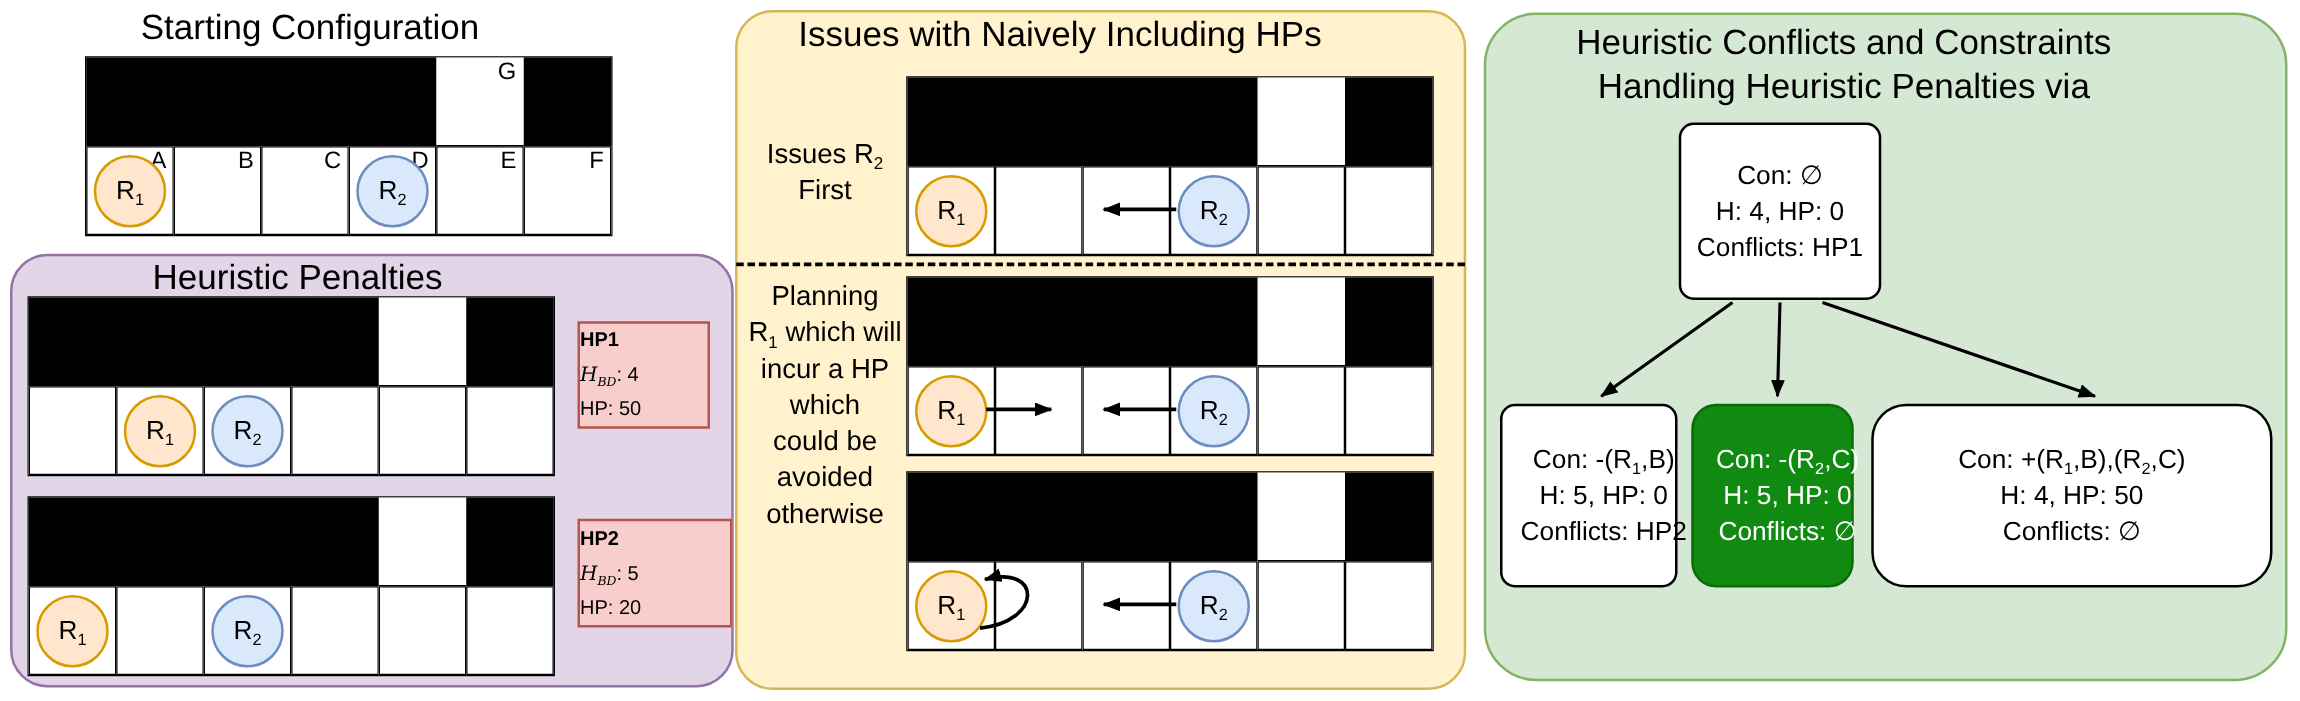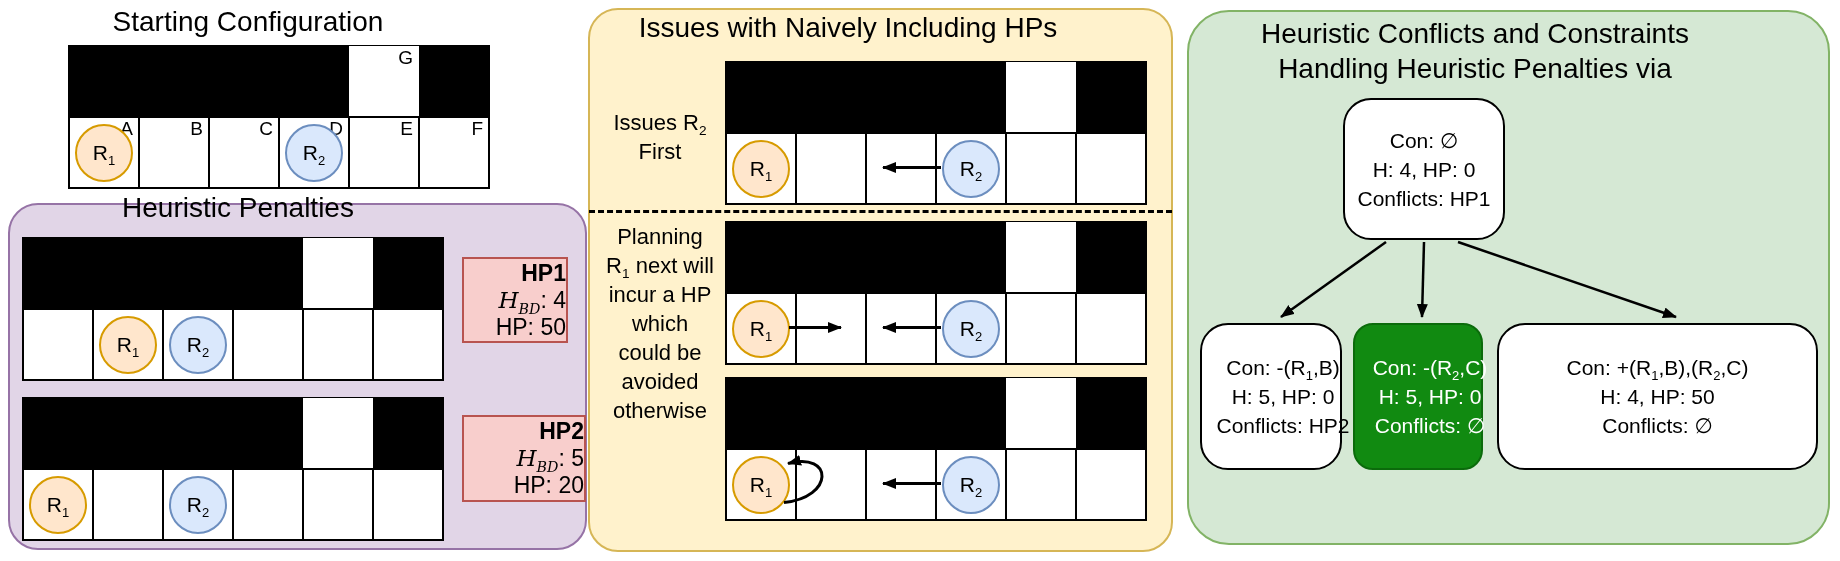--- a/index.html
+++ b/index.html
@@ -18,24 +18,24 @@
              border-bottom:1.5px solid #000;box-sizing:border-box;}
   .g-cell{position:absolute;top:71px;height:71px;width:70px;background:#fff;
           border:1.5px solid #000;box-sizing:border-box;}
   .g-label{position:absolute;width:64px;text-align:right;font-size:19px;line-height:20px;}
   .robot{position:absolute;width:58px;height:58px;border-radius:50%;border:2.5px solid;
          box-sizing:border-box;display:flex;align-items:center;justify-content:center;
          font-size:21px;line-height:1;}
   .side-label{position:absolute;text-align:center;font-size:22px;}
   .dashed-div{position:absolute;border-top:3px dashed #000;height:0;}
   .hp-box{position:absolute;background:var(--hp-fill);border:2px solid var(--hp-stroke);
-          box-sizing:border-box;text-align:right;font-size:23px;line-height:27px;
+          box-sizing:border-box;text-align:left;font-size:16px;line-height:27px;
           display:flex;flex-direction:column;justify-content:center;}
   .hp-name{font-weight:bold;}
-  .tnode{position:absolute;background:#fff;border:2.5px solid #000;border-radius:28px;
+  .tnode{position:absolute;background:#fff;border:2.5px solid #000;border-radius:12px;
          box-sizing:border-box;display:flex;align-items:center;justify-content:center;
          text-align:center;font-size:21px;}
   .tnode.green{background:var(--node-green-fill);border-color:var(--node-green-stroke);color:#fff;}
   .rl{line-height:29px;white-space:nowrap;}
   #arrows{position:absolute;left:0;top:0;pointer-events:none;}
 </style>
 </head>
 <body>
 
 <div id="canvas">
@@ -59,21 +59,21 @@
       <div class="g-label" style="left: 350px; top: 73px;">F</div>
       <div class="robot" style="left: 6px; top: 77.5px; background: rgb(255, 230, 204); border-color: rgb(215, 155, 0);">
         <span>R<sub>1</sub></span>
       </div>
       <div class="robot" style="left: 216px; top: 77.5px; background: rgb(218, 232, 252); border-color: rgb(108, 142, 191);">
         <span>R<sub>2</sub></span>
       </div>
     </div>
 
   <div class="panel purple" style="left:8px;top:203px;width:579px;height:347px;"></div>
-  <div class="sec-title" style="left:8px;top:192px;width:460px;">Heuristic Penalties</div>
+  <div class="sec-title" style="left:8px;top:206px;width:460px;">Heuristic Penalties</div>
   <div class="grid-host" id="grid-hp1" style="left: 22px; top: 237px; width: 420px; height: 142px;">
       <div class="g-top" style="width: 420px;"></div>
       <div class="g-topcell" style="left: 280px;"></div>
       <div class="g-cell" style="left: 0px;"></div>
       <div class="g-cell" style="left: 70px;"></div>
       <div class="g-cell" style="left: 140px;"></div>
       <div class="g-cell" style="left: 210px;"></div>
       <div class="g-cell" style="left: 280px;"></div>
       <div class="g-cell" style="left: 350px;"></div>
       <div class="robot" style="left: 76px; top: 77.5px; background: rgb(255, 230, 204); border-color: rgb(215, 155, 0);">
@@ -114,21 +114,21 @@
   <div class="panel yellow" style="left:588px;top:8px;width:585px;height:544px;"></div>
   <div class="sec-title" style="left:598px;top:12px;width:500px;">Issues with Naively Including HPs</div>
 
   <div class="side-label" style="left:595px;top:108px;width:130px;line-height:33px;">
       <div class="rl"><span>Issues R</span><sub>2</sub></div>
       <div class="rl"><span>First</span></div>
     </div>
   <div class="dashed-div" style="left:589px;top:210px;width:583px;"></div>
   <div class="side-label" style="left:593px;top:222px;width:134px;line-height:32px;">
       <div class="rl"><span>Planning</span></div>
-      <div class="rl"><span>R</span><sub>1</sub><span> next will</span></div>
+      <div class="rl"><span>R</span><sub>1</sub><span> which will</span></div>
       <div class="rl"><span>incur a HP</span></div>
       <div class="rl"><span>which</span></div>
       <div class="rl"><span>could be</span></div>
       <div class="rl"><span>avoided</span></div>
       <div class="rl"><span>otherwise</span></div>
     </div>
 
   <div class="grid-host" id="grid-issue1" style="left: 725px; top: 61px; width: 420px; height: 142px;">
       <div class="g-top" style="width: 420px;"></div>
       <div class="g-topcell" style="left: 280px;"></div>

